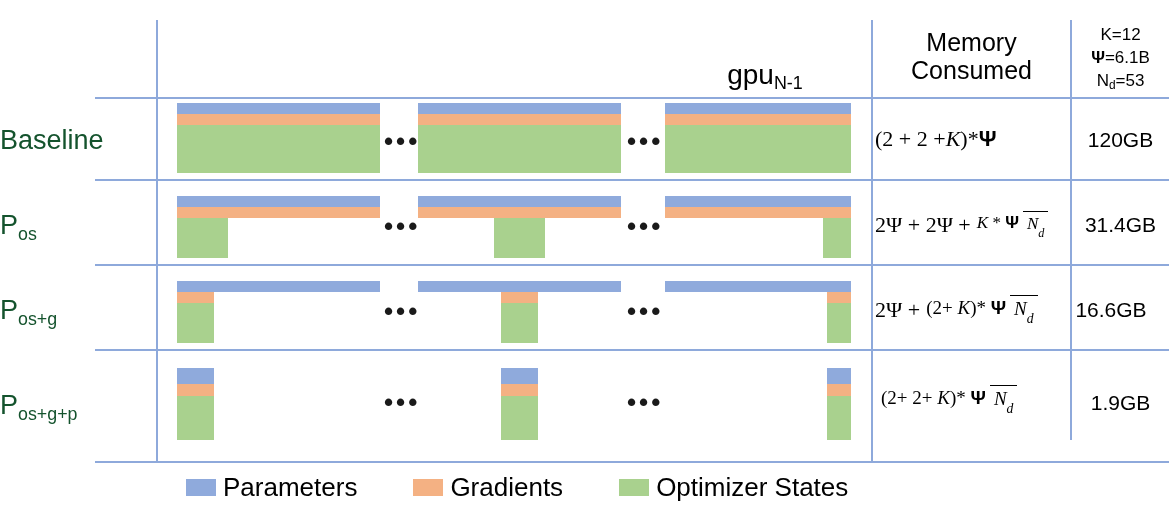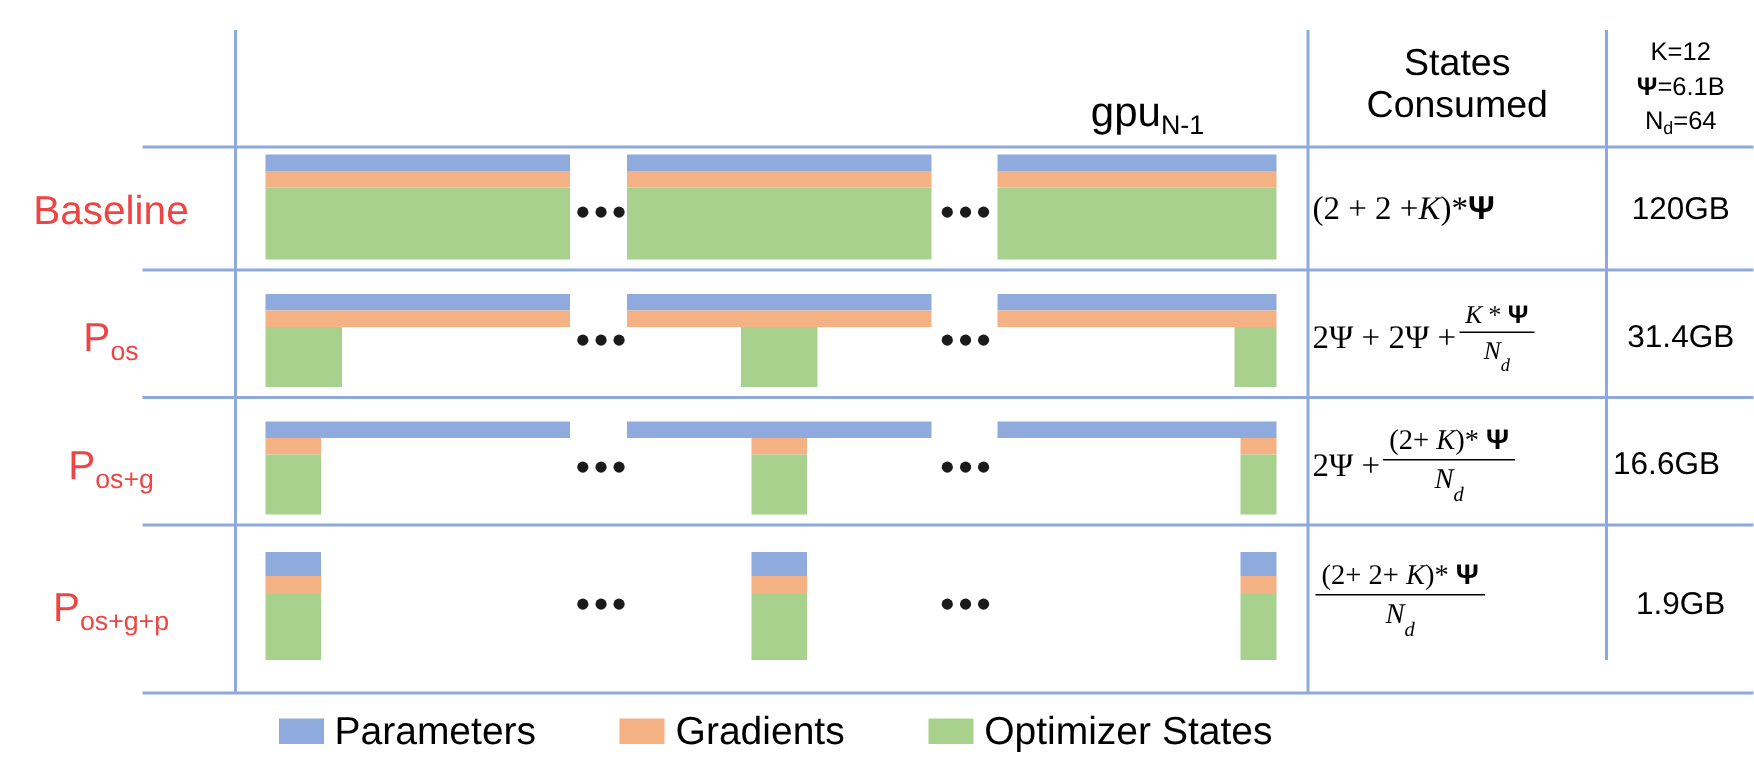--- a/index.html
+++ b/index.html
@@ -30,25 +30,25 @@
   }
   .vrule {
     position: absolute;
     width: 2px;
     background: #8EA9DB;
   }
 
   
   .rowlabel {
     position: absolute;
-    text-align: center;
+    text-align: left;
     font-size: 27px;
     line-height: 1;
     white-space: nowrap;
-    color: #ef4444;
+    color: #14532d;
   }
   .rowlabel sub {
     font-size: 0.66em;
     vertical-align: baseline;
     position: relative;
     top: 0.32em;
     letter-spacing: 0px;
   }
 
   
@@ -117,21 +117,21 @@
     white-space: nowrap;
     font-family: "Liberation Serif", serif;
     display: flex;
     align-items: center;
     justify-content: flex-start;
   }
   .formula .it { font-style: italic; }
   .formula .bpsi { font-family: "Liberation Sans", sans-serif; font-weight: 700; }
   .frac {
     display: inline-flex;
-    flex-direction: column;
+    flex-direction: row;
     align-items: center;
     vertical-align: middle;
     margin: 0 2px;
     position: relative;
     top: -1px;
   }
   .frac .num {
     font-size: 17px;
     padding: 0 4px 1px 4px;
     line-height: 1.1;
@@ -284,28 +284,28 @@
     <div class="seg" style="left:41%; top:28px; width:18%; height:44px; background:#A9D18E;"></div>
   </div>
   <div class="ellip" style="left:627px; top:389px;">•••</div>
   <div class="cell" style="left:665px; top:368px; width:186px; height:72px;">
     <div class="seg" style="right:0; top:0; width:13%; height:16px; background:#8FAADC;"></div>
     <div class="seg" style="right:0; top:16px; width:13%; height:12px; background:#F4B183;"></div>
     <div class="seg" style="right:0; top:28px; width:13%; height:44px; background:#A9D18E;"></div>
   </div>
 
   <div class="memhdr" style="left:875px; top:28px; width:193px;">
-    <div>States</div>
+    <div>Memory</div>
     <div>Consumed</div>
   </div>
 
   <div class="paramhdr" style="left:1072px; top:24px; width:97px;">
     <div>K=12</div>
     <div><span class="psi">Ψ</span><span>=6.1B</span></div>
-    <div><span>N</span><sub>d</sub><span>=64</span></div>
+    <div><span>N</span><sub>d</sub><span>=53</span></div>
   </div>
 
   <div class="formula" style="left:875px; top:107px; width:193px; height:64px;">
     <span>(2 + 2 + </span>
       <span class="it">K</span>
       <span>) </span>
       <span>* </span>
       <span class="bpsi">Ψ</span>
   </div>
 

